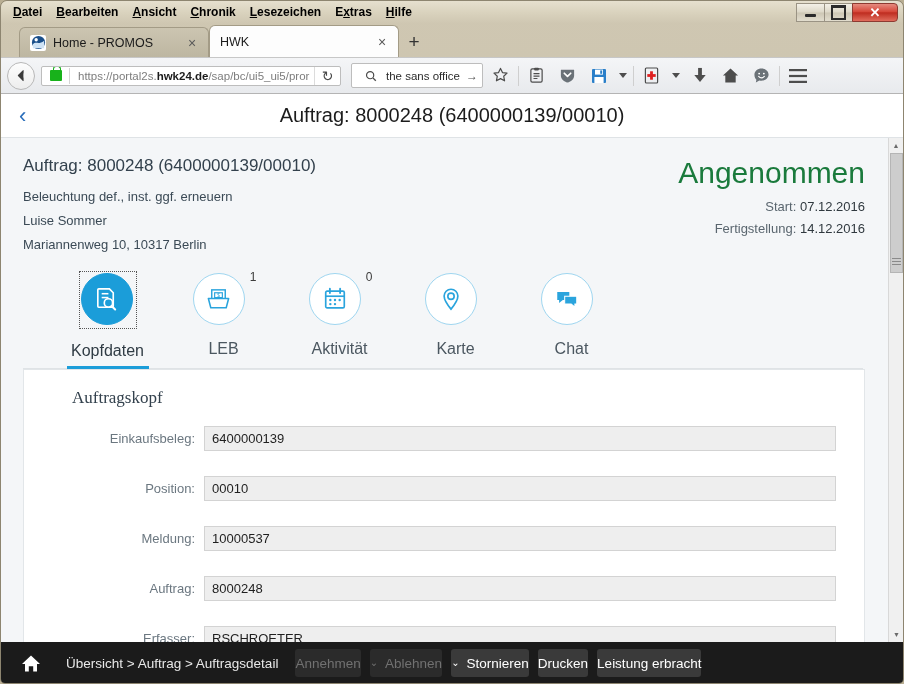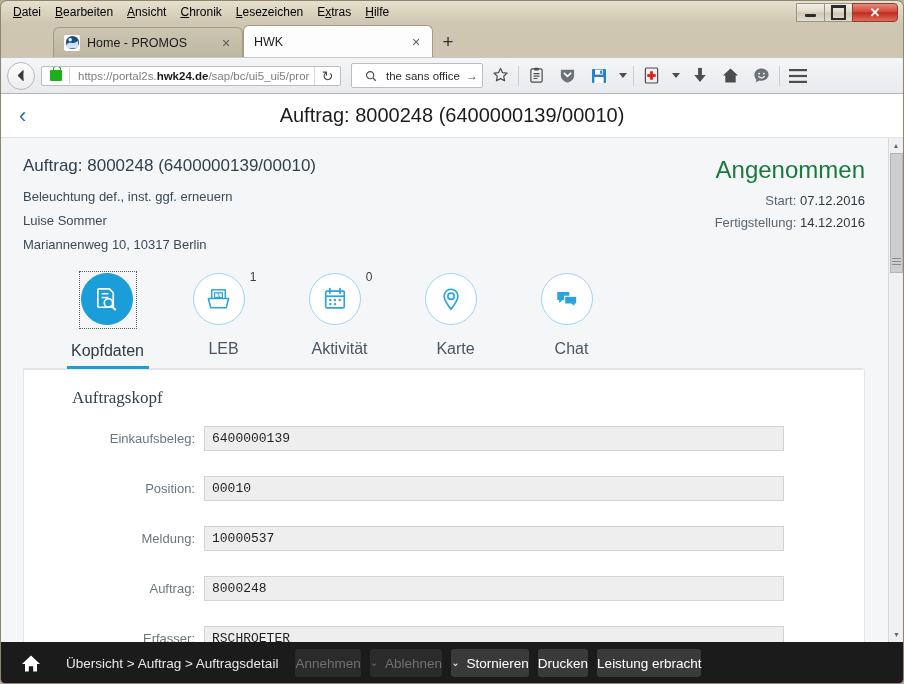--- a/index.html
+++ b/index.html
@@ -29,21 +29,21 @@
   }
   #menubar {
     display: flex;
     align-items: center;
     gap: 14px;
     padding-left: 12px;
     height: 22px;
     font-size: 12px;
     color: #000;
   }
-  .menu-item { cursor: default; white-space: nowrap; }
+  .menu-item { cursor: default; white-space: nowrap; font-weight: bold; }
   .menu-item u { text-decoration: underline; }
 
   
   #winbtns {
     position: absolute;
     right: 5px; top: 2px;
     display: flex;
     height: 19px;
   }
   .winbtn {
@@ -88,21 +88,20 @@
     font-size: 12.5px;
     color: #1a1a1a;
     min-width: 190px;
     border-radius: 6px 6px 0 0;
     cursor: default;
   }
   .tab.inactive {
     background: linear-gradient(to bottom, #ccc5b1 0%, #bdb6a1 100%);
     border: 1px solid #a39b86;
     border-bottom: none;
-    margin-left: 34px;
   }
   .tab.active {
     background: #fdfdfd;
     border: 1px solid #a39b86;
     border-bottom: none;
     height: 32px;
     z-index: 3;
   }
   .tab-favicon {
     width: 16px; height: 16px;
@@ -270,21 +269,21 @@
     color: #33414d;
     margin-bottom: 13px;
   }
   .oh-left .oh-line {
     font-size: 13px;
     color: #3b4a56;
     margin-bottom: 9px;
   }
   .oh-right { text-align: right; }
   .oh-status {
-    font-size: 24px;
+    font-size: 30px;
     color: #1a7a3c;
     margin-bottom: 9px;
   }
   .oh-meta {
     font-size: 13px;
     color: #5a666f;
     margin-bottom: 7px;
   }
   .oh-meta b { color: #30393f; font-weight: normal; }
 
@@ -368,30 +367,30 @@
   }
   .flabel {
     width: 160px;
     text-align: right;
     padding-right: 9px;
     font-size: 13px;
     color: #6b7780;
     flex: none;
   }
   .finput {
-    width: 580px;
+    width: 632px;
     height: 25px;
     background: #eeeeee;
     border: 1px solid #d3d3d3;
     font-size: 13px;
     color: #1f1f1f;
     padding: 0 7px;
     display: flex;
     align-items: center;
-    font-family: Liberation Mono, monospace;
+    font-family: Liberation Sans, sans-serif;
   }
 
   
   #pagescroll {
     position: absolute;
     right: 0; top: 0;
     width: 15px; height: 504px;
     background: #f0f0f0;
     border-left: 1px solid #d8d8d8;
   }

